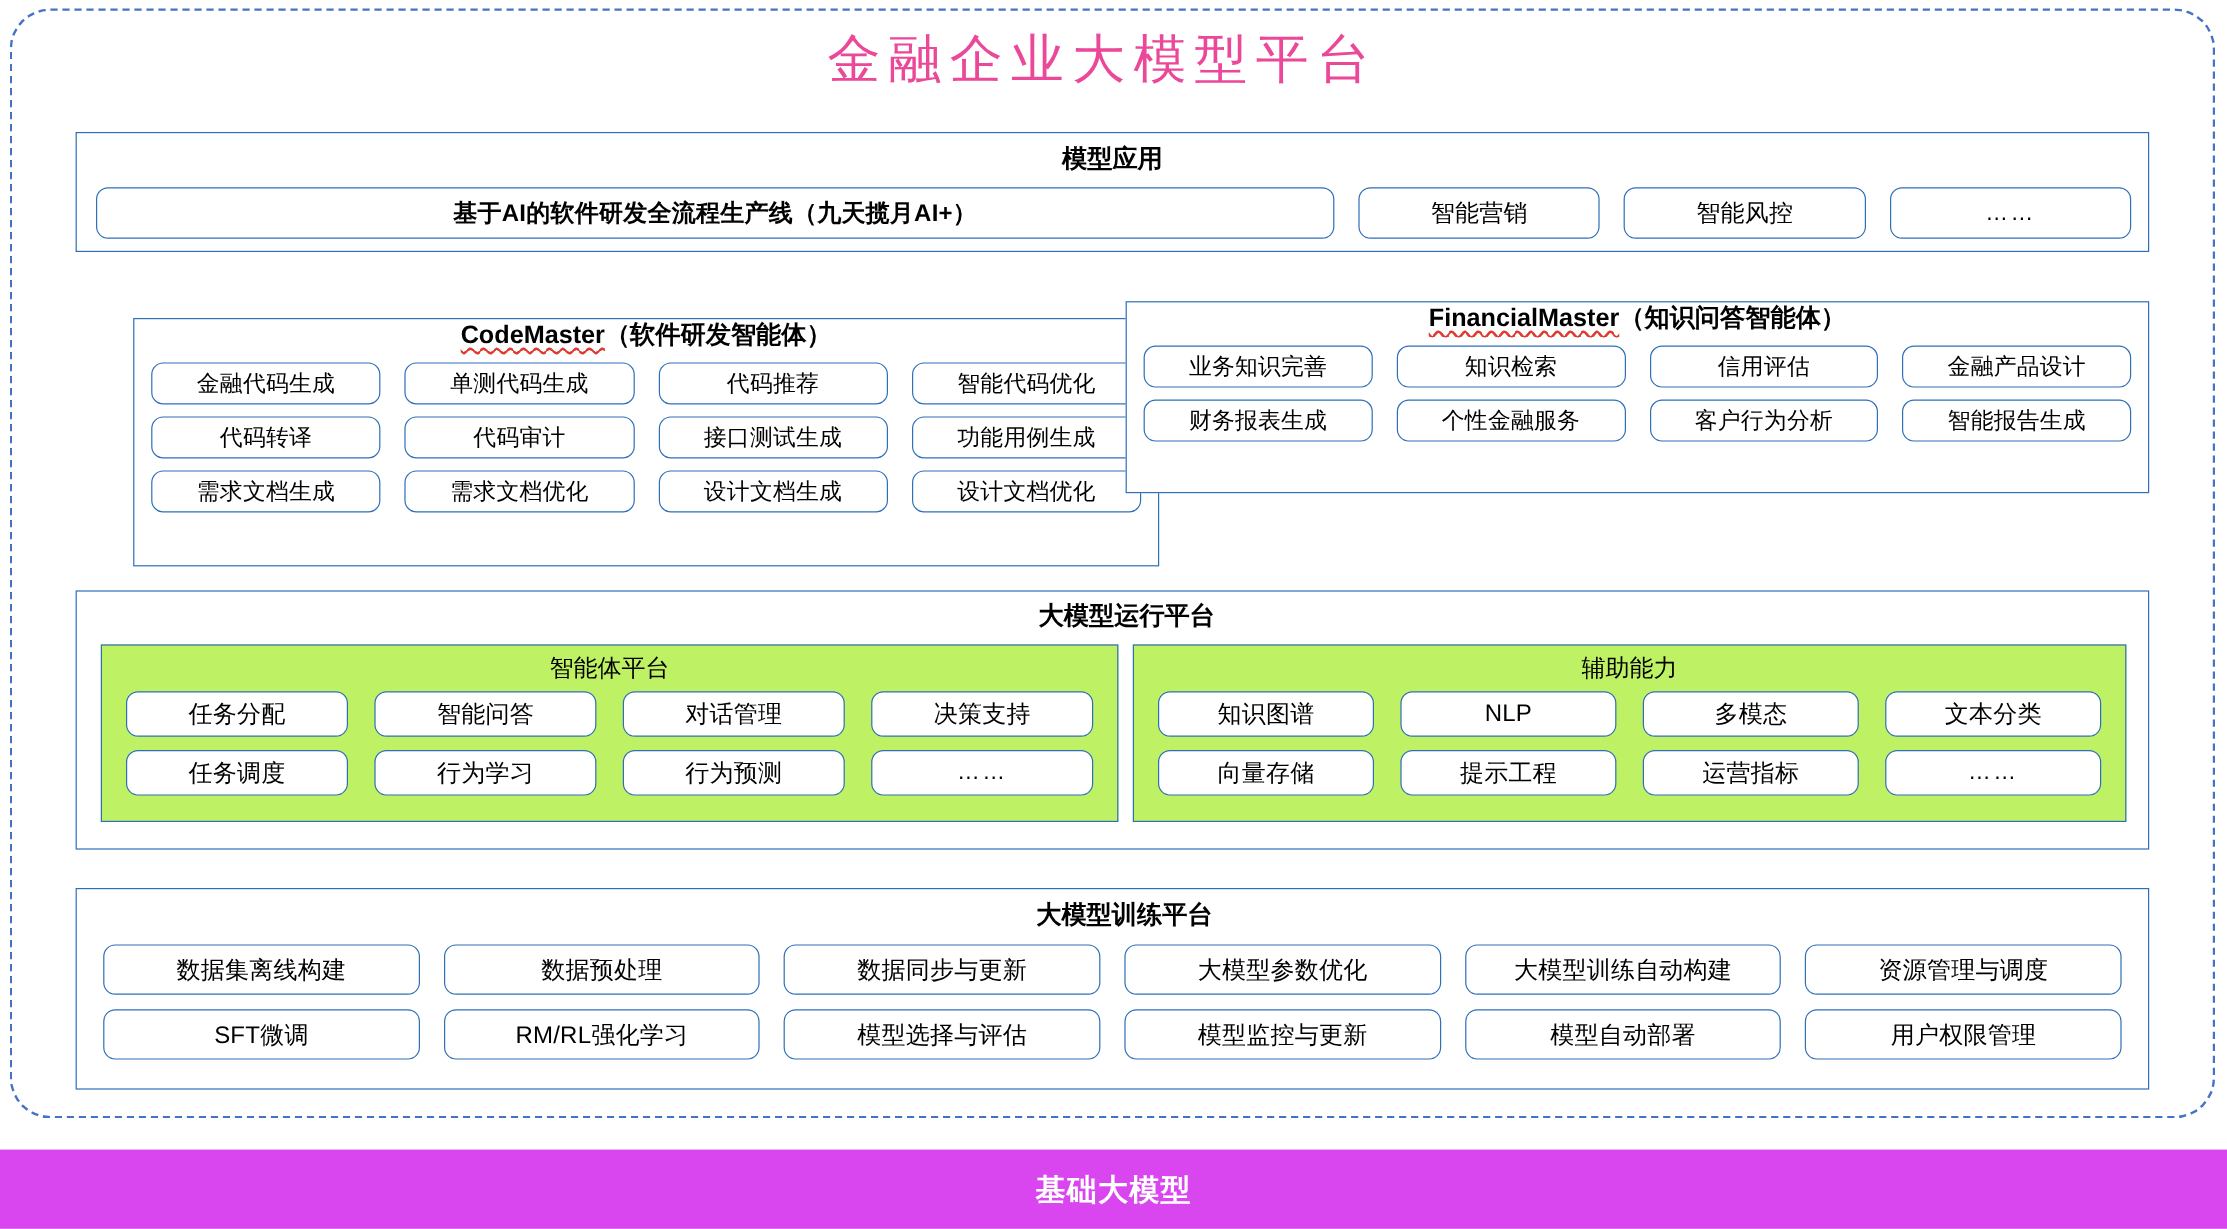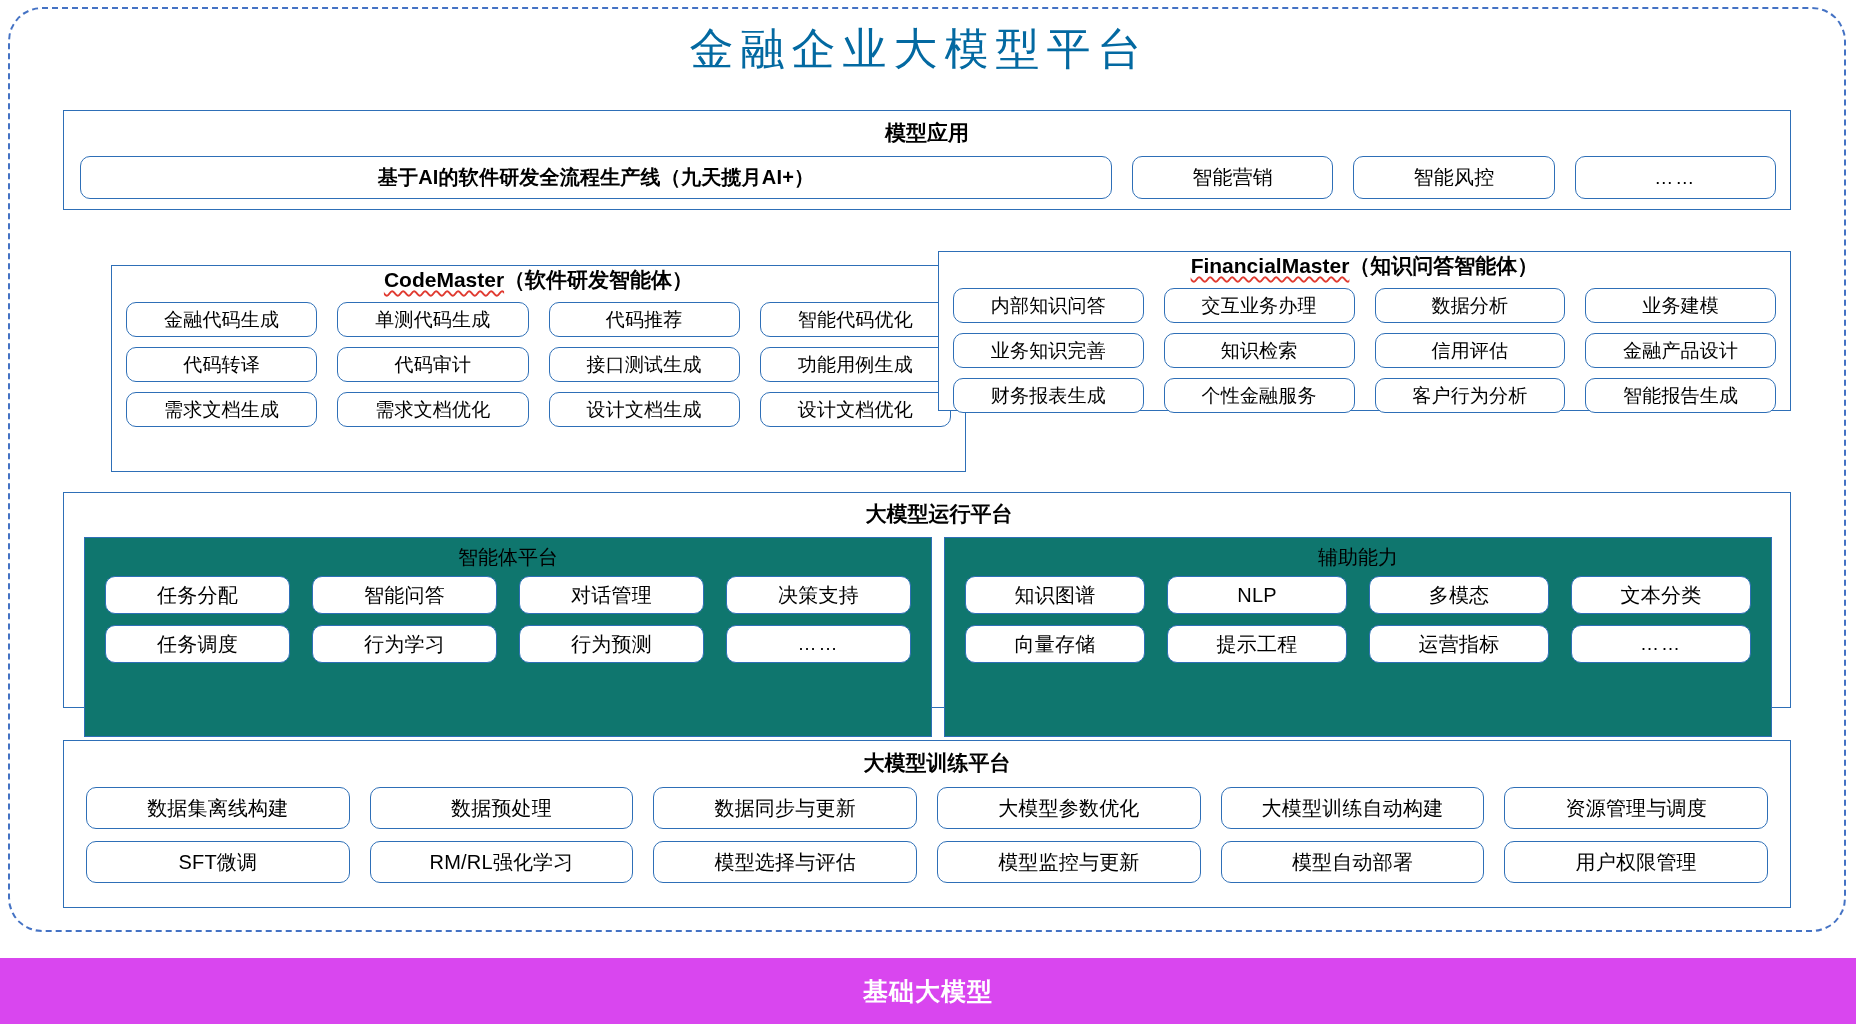--- a/index.html
+++ b/index.html
@@ -31,21 +31,21 @@
   .platform-title {
     position: absolute;
     left: 0;
     top: 22px;
     width: 1838px;
     text-align: center;
     font-family: "Liberation Serif", "DejaVu Serif", serif;
     font-size: 44px;
     font-weight: 400;
     letter-spacing: 7px;
-    color: #0369a1;
+    color: #ec4899;
     line-height: 56px;
     white-space: nowrap;
   }
 
   
   .panel {
     position: absolute;
     border: 1.6px solid #2E6FB7;
     box-sizing: border-box;
     background: #ffffff;
@@ -128,23 +128,23 @@
   .agent-grid .row { gap: 20px; }
   .agent-grid .chip { height: 35px; font-size: 19px; }
 
   
   #panel-runtime { left: 63px; top: 492px; width: 1728px; height: 216px; padding-left: 24px; }
   #panel-runtime > .panel-title { margin-top: 7px; }
   .sub-panel {
     position: absolute;
     border: 1.4px solid #2E6FB7;
     box-sizing: border-box;
-    background: #0f766e;
+    background: #bef264;
     top: 44px;
-    height: 200px;
+    height: 148px;
   }
   #sub-agent  { left: 20px;  width: 848px; }
   #sub-assist { left: 880px; width: 828px; }
   .sub-panel .panel-title {
     margin-top: 6px;
     font-weight: normal;
     font-size: 20px;
   }
   .sub-grid {
     position: absolute;
@@ -230,26 +230,20 @@
       <div class="chip">设计文档优化</div>
     </div>
   </div>
 </div>
 
 <div class="panel" id="panel-fin">
   <div class="panel-title">
     <span class="spell">FinancialMaster</span><span>（知识问答智能体）</span>
   </div>
   <div class="agent-grid">
-    <div class="row">
-      <div class="chip">内部知识问答</div>
-      <div class="chip">交互业务办理</div>
-      <div class="chip">数据分析</div>
-      <div class="chip">业务建模</div>
-    </div>
     <div class="row">
       <div class="chip">业务知识完善</div>
       <div class="chip">知识检索</div>
       <div class="chip">信用评估</div>
       <div class="chip">金融产品设计</div>
     </div>
     <div class="row">
       <div class="chip">财务报表生成</div>
       <div class="chip">个性金融服务</div>
       <div class="chip">客户行为分析</div>

